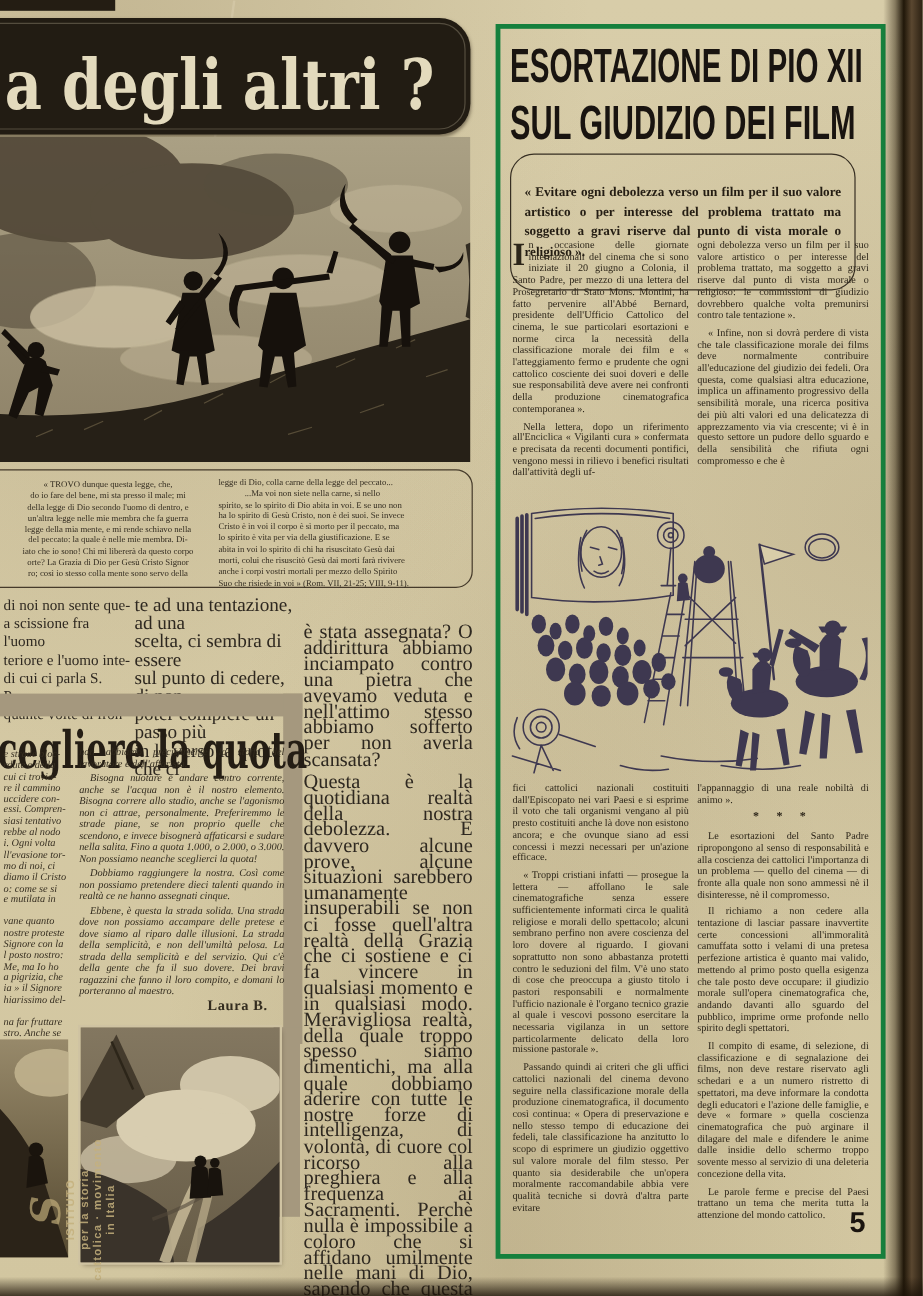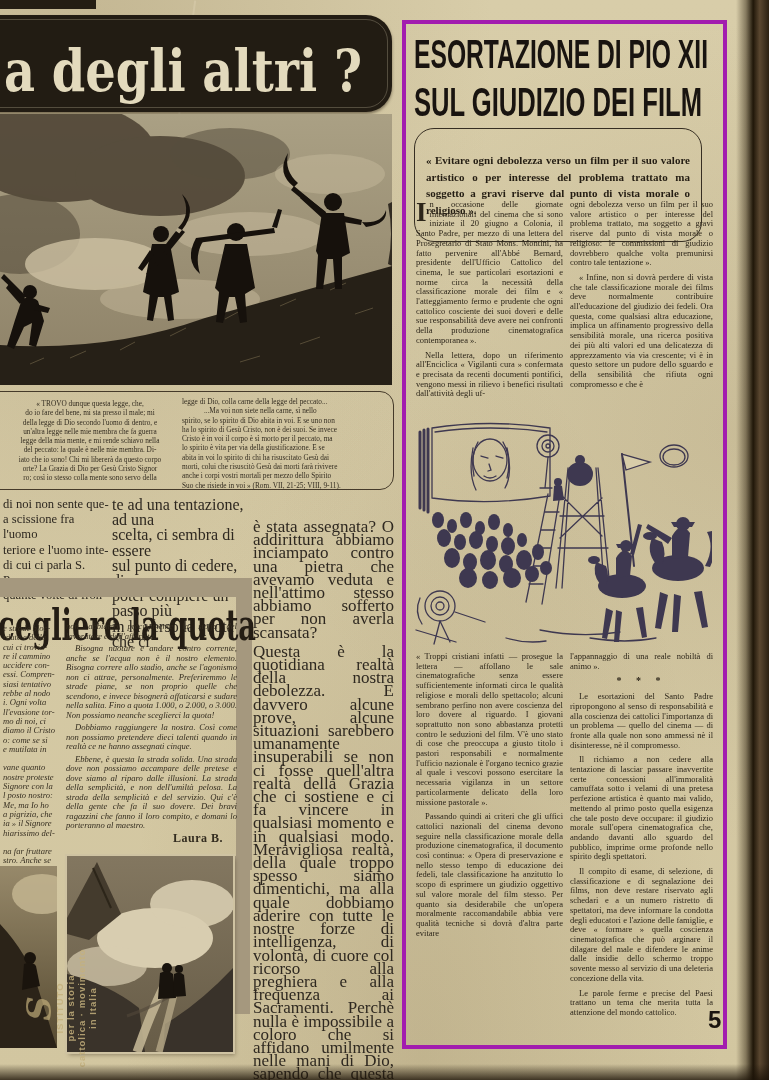--- a/index.html
+++ b/index.html
@@ -31,21 +31,21 @@
   .colC p{margin-bottom:6px;}
   .colC .it{font-style:italic;}
 
   .grey{background:#a5987e;}
   .quota-left{left:3px;top:624px;width:58px;font-size:8.6px;line-height:9.3px;font-style:italic;color:#383022;}
   .quota-right{left:66px;top:622px;width:171px;font-size:8.6px;line-height:9.5px;font-style:italic;color:#332c1f;}
   .quota-right p{margin-bottom:3px;}
   .sig{text-align:right;font-style:normal;font-weight:bold;font-size:12px;letter-spacing:.5px;padding-right:14px;margin-top:3px;}
 
   
-  .artbox{left:402px;top:20px;width:317px;height:1021px;border:4px solid #a21caf;text-decoration:underline;}
+  .artbox{left:413px;top:20px;width:317px;height:1021px;border:4px solid #15803d;text-decoration:underline;}
   .leadbox{left:8px;top:104px;width:264px;border:1.5px solid #362e22;border-radius:20px;
     padding:23px 11px;font-weight:bold;font-size:11px;line-height:16.5px;color:#241d13;}
   .acol{font-size:8.5px;line-height:9.7px;color:#2c2519;}
   .c1t{left:10px;top:176px;width:147px;height:214px;overflow:hidden;}
   .c2t{left:164px;top:176px;width:143px;height:214px;overflow:hidden;}
   .c1b{left:10px;top:628px;width:147px;height:384px;overflow:hidden;}
   .c2b{left:164px;top:628px;width:143px;height:384px;overflow:hidden;}
   .dropcap{float:left;font-size:27px;line-height:23px;font-weight:bold;padding:1px 3px 0 0;}
   .stars{text-align:center;font-weight:bold;letter-spacing:6px;font-size:10px;margin:5px 0 6px 0;}
 
@@ -354,20 +354,21 @@
         <path d="M262,120 q9,-16 18,-3 l-2,24 -16,2 z"></path>
         <circle cx="273" cy="108" r="7"></circle>
           <path d="M261,106 h24 l-3,5 -18,0 z"></path>
         <path d="M258,128 l-22,-16 2,-4 24,14 z"></path>
         <path d="M295,150 q10,-18 2,-34 l5,-1 q6,20 -2,36 z"></path>
       </g>
     </svg>
   </div>
 
   <div class="abs acol c1b jus ind">
+    <p>fici cattolici nazionali costituiti dall'Episcopato nei vari Paesi e si esprime il voto che tali organismi vengano al più presto costituiti anche là dove non esistono ancora; e che ovunque siano ad essi concessi i mezzi necessari per un'azione efficace.</p>
     <p>« Troppi cristiani infatti — prosegue la lettera — affollano le sale cinematografiche senza essere sufficientemente informati circa le qualità religiose e morali dello spettacolo; alcuni sembrano perfino non avere coscienza del loro dovere al riguardo. I giovani soprattutto non sono abbastanza protetti contro le seduzioni del film. V'è uno stato di cose che preoccupa a giusto titolo i pastori responsabili e normalmente l'ufficio nazionale è l'organo tecnico grazie al quale i vescovi possono esercitare la necessaria vigilanza in un settore particolarmente delicato della loro missione pastorale ».</p>
     <p>Passando quindi ai criteri che gli uffici cattolici nazionali del cinema devono seguire nella classificazione morale della produzione cinematografica, il documento così continua: « Opera di preservazione e nello stesso tempo di educazione dei fedeli, tale classificazione ha anzitutto lo scopo di esprimere un giudizio oggettivo sul valore morale del film stesso. Per quanto sia desiderabile che un'opera moralmente raccomandabile abbia vere qualità tecniche si dovrà d'altra parte evitare</p>
   </div>
   <div class="abs acol c2b jus ind">
     <p>l'appannaggio di una reale nobiltà di animo ».</p>
     <div class="stars">* * *</div>
     <p>Le esortazioni del Santo Padre ripropongono al senso di responsabilità e alla coscienza dei cattolici l'importanza di un problema — quello del cinema — di fronte alla quale non sono ammessi nè il disinteresse, nè il compromesso.</p>
     <p>Il richiamo a non cedere alla tentazione di lasciar passare inavvertite certe concessioni all'immoralità camuffata sotto i velami di una pretesa perfezione artistica è quanto mai valido, mettendo al primo posto quella esigenza che tale posto deve occupare: il giudizio morale sull'opera cinematografica che, andando davanti allo sguardo del pubblico, imprime orme profonde nello spirito degli spettatori.</p>
     <p>Il compito di esame, di selezione, di classificazione e di segnalazione dei films, non deve restare riservato agli schedari e a un numero ristretto di spettatori, ma deve informare la condotta degli educatori e l'azione delle famiglie, e deve « formare » quella coscienza cinematografica che può arginare il dilagare del male e difendere le anime dalle insidie dello schermo troppo sovente messo al servizio di una deleteria concezione della vita.</p>
     <p>Le parole ferme e precise del Paesi trattano un tema che merita tutta la attenzione del mondo cattolico.</p>

